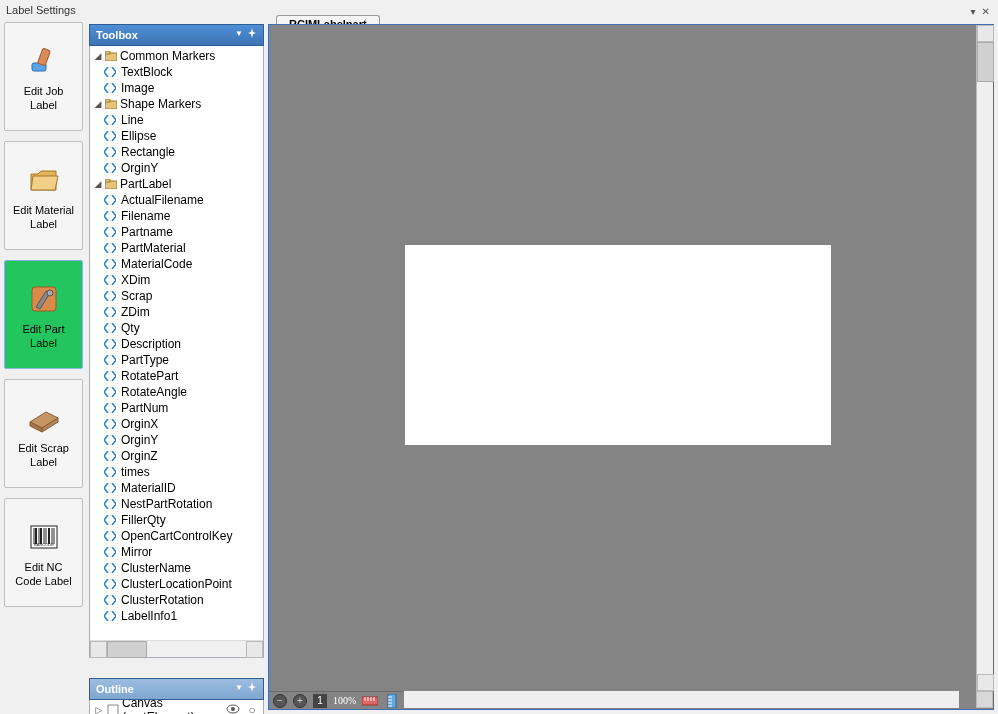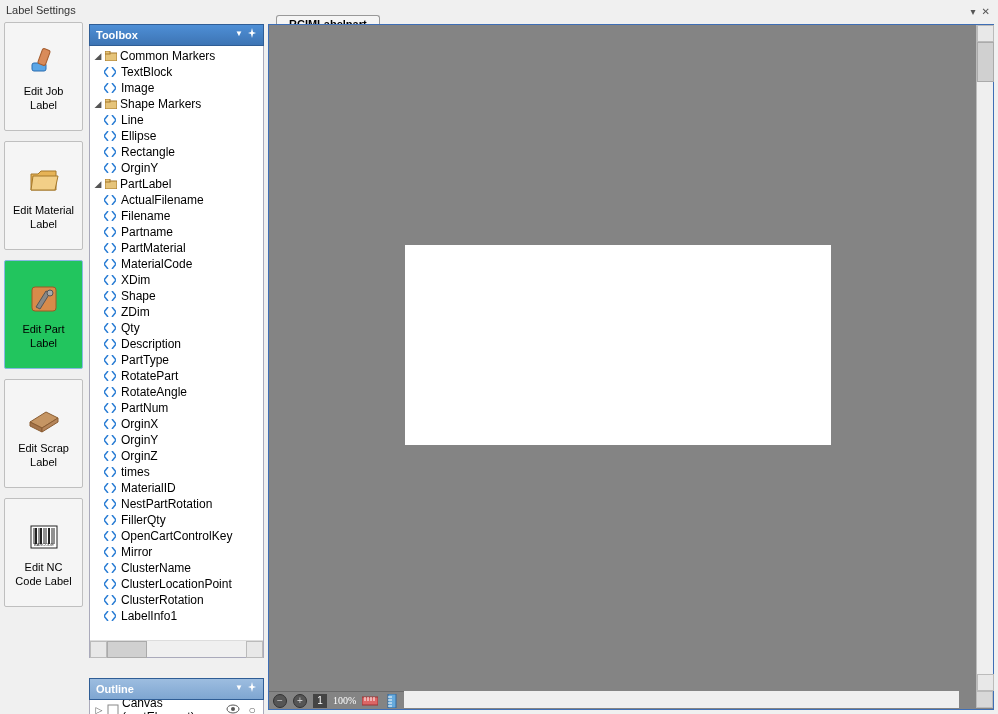--- a/index.html
+++ b/index.html
@@ -315,21 +315,21 @@
               </span>
               <span>XDim</span>
             </div>
             <div class="tree-row lvl1">
               <span class="element-icon">
                 <svg width="12" height="10" viewBox="0 0 12 10">
                   <path d="M4 0 L0 5 L4 10" fill="none" stroke="#2a7dd4" stroke-width="1.5"></path>
                   <path d="M8 0 L12 5 L8 10" fill="none" stroke="#2a7dd4" stroke-width="1.5"></path>
                 </svg>
               </span>
-              <span>Shape</span>
+              <span>Scrap</span>
             </div>
             <div class="tree-row lvl1">
               <span class="element-icon">
                 <svg width="12" height="10" viewBox="0 0 12 10">
                   <path d="M4 0 L0 5 L4 10" fill="none" stroke="#2a7dd4" stroke-width="1.5"></path>
                   <path d="M8 0 L12 5 L8 10" fill="none" stroke="#2a7dd4" stroke-width="1.5"></path>
                 </svg>
               </span>
               <span>ZDim</span>
             </div>

